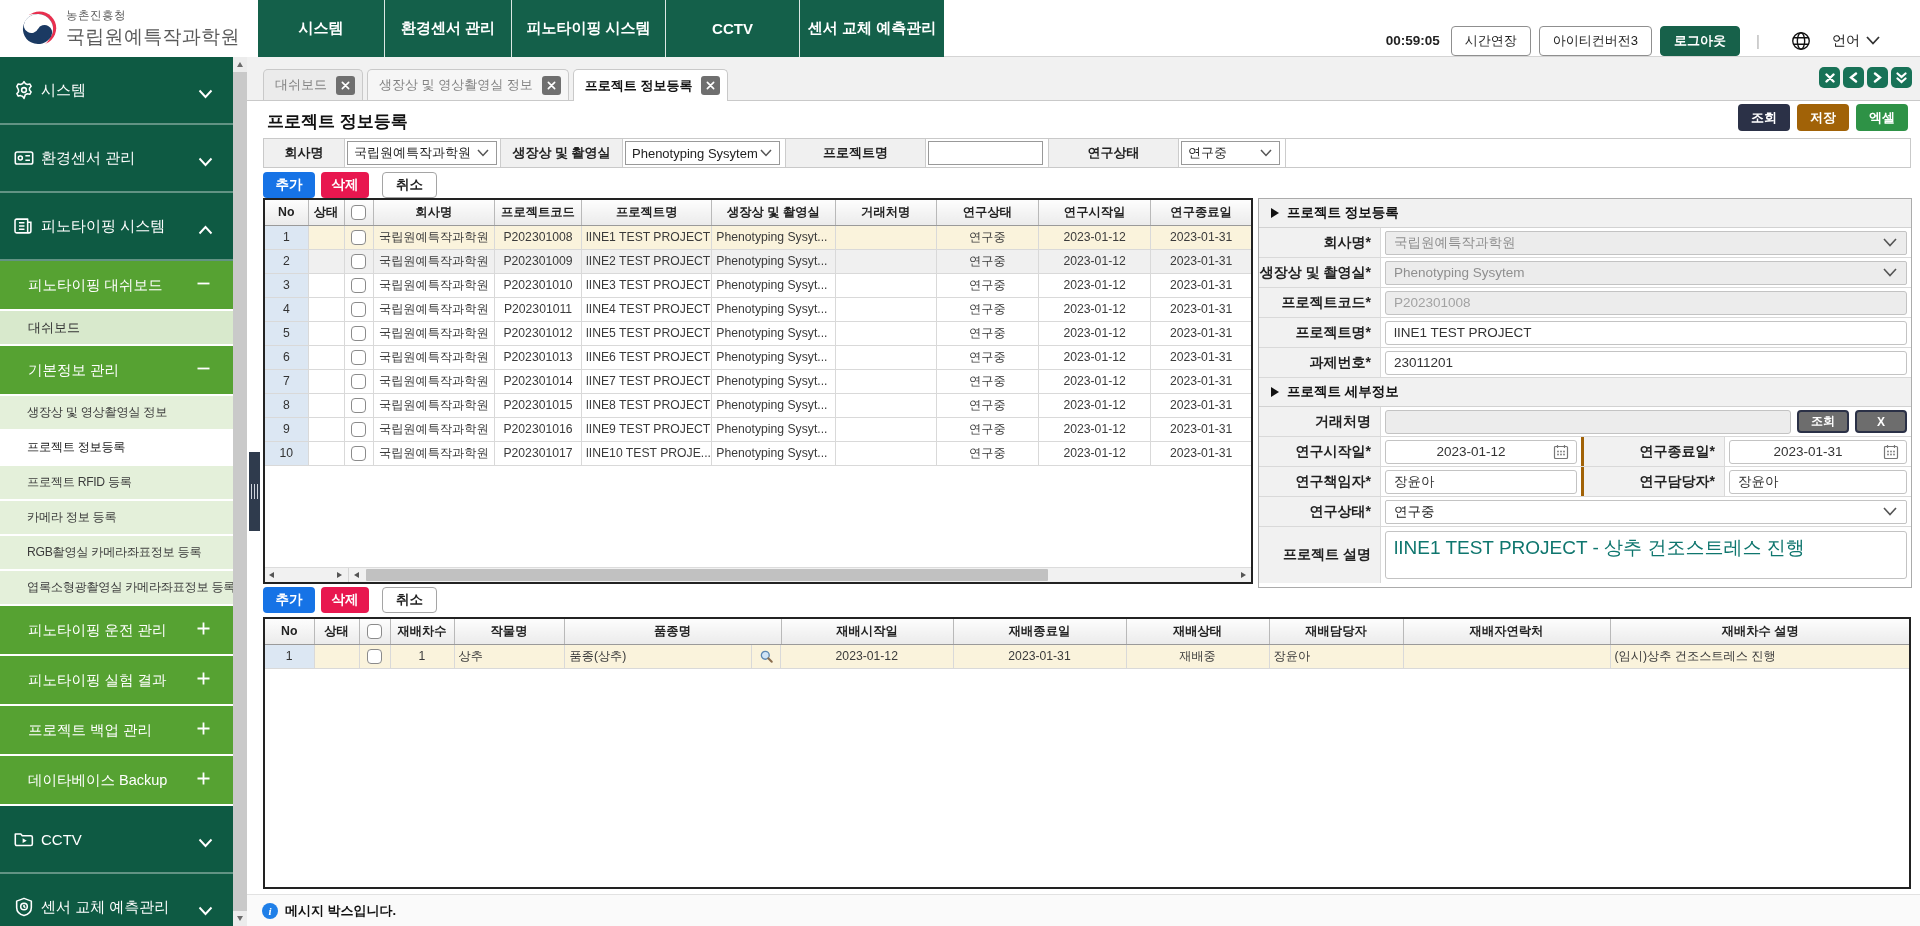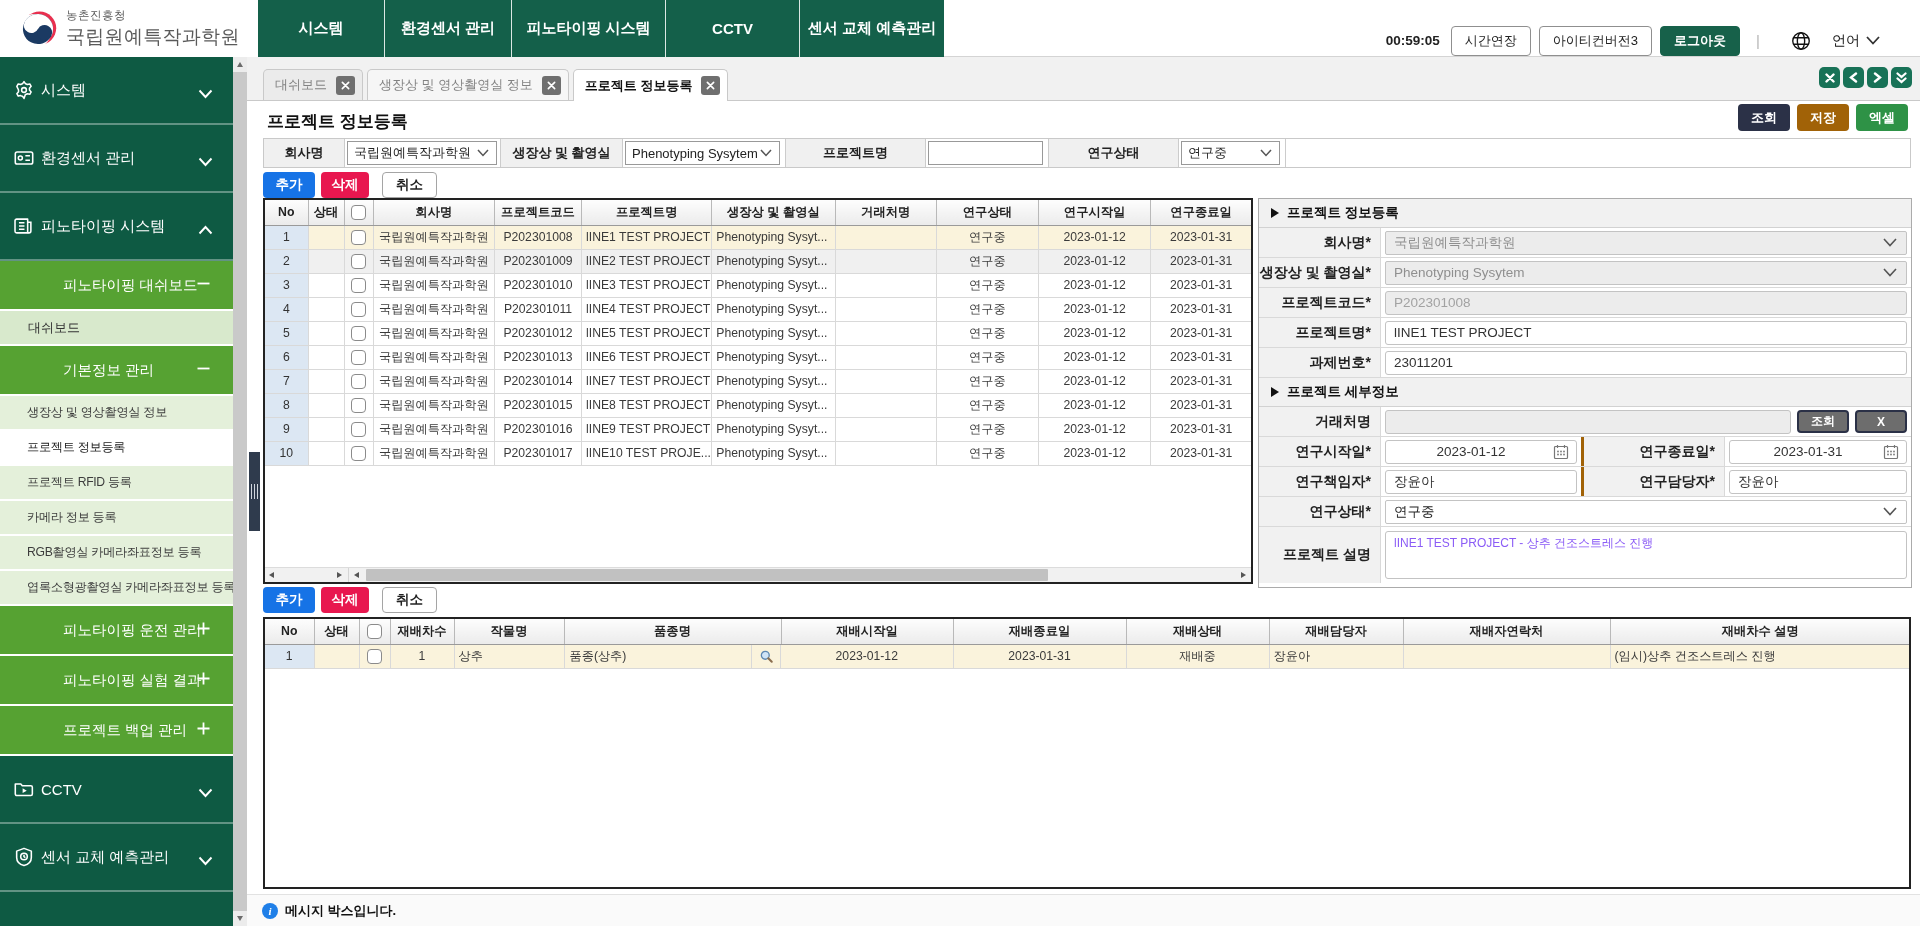--- a/index.html
+++ b/index.html
@@ -25,21 +25,21 @@
   .lang-wrap { display:flex; align-items:center; gap:6px; cursor:pointer; }
   .lang-label { font-size:14px; color:#111;margin-left:12px; }
 
   
   .sidebar { position:absolute; left:0; top:57px; width:233px; height:869px; background:#0e5a43; overflow:hidden; }
   .snav-item { position:relative; display:flex; align-items:center; cursor:pointer; white-space:nowrap; overflow:hidden; }
   .snav-top { height:68px; background:#0e5a43; color:#fff; border-bottom:2px solid rgba(255,255,255,.35); }
   .snav-top .s-icon { margin-left:13px; width:22px; height:22px; flex:0 0 22px; }
   .snav-top .s-label { margin-left:6px; font-size:15px; }
   .snav-top .s-chev { position:absolute; right:20px; top:50%; margin-top:-5px; }
-  .snav-group { height:50px; background:#56a232; color:#fff; border-bottom:2px solid #fff;padding-left:35px; }
+  .snav-group { height:50px; background:#56a232; color:#fff; border-bottom:2px solid #fff; }
   .snav-group .s-label { margin-left:28px; font-size:14.5px; }
   .snav-group .s-sign { position:absolute; right:22px; }
   .snav-sub1 { height:35px; background:#d8e9cc; color:#333; border-bottom:2px solid #fff; }
   .snav-sub1 .s-label { margin-left:28px; font-size:13px; }
   .snav-sub2 { height:35px; background:#e4f0da; color:#3c3c3c; border-bottom:2px solid #fff; }
   .snav-sub2 .s-label { margin-left:27px; font-size:12.2px; letter-spacing:-0.3px; }
   .snav-sub2.active { background:#fff; color:#1a1a1a; }
 
   
   .side-scroll { position:absolute; left:233px; top:57px; width:14px; height:869px; background:#c9c9c9; }
@@ -128,21 +128,21 @@
   .dp-field { flex:1; display:flex; align-items:center; padding:0 4px; position:relative; min-width:0; }
   .dselect { width:100%; height:24px; border:1px solid #c3c3c3; border-radius:2px; background:#fff; display:flex; align-items:center; padding:0 8px; font-size:13.5px; color:#222; position:relative; cursor:pointer; }
   .dselect.disabled { background:#ececec; color:#8f8f8f; cursor:default; }
   .dselect .chev { position:absolute; right:9px; }
   .dinput { width:100%; height:24px; border:1px solid #c3c3c3; border-radius:3px; background:#fff; font-size:13.5px; color:#333; padding:0 8px; outline:none; font-family:"Liberation Sans",sans-serif; }
   .dinput.readonly { background:#ececec; color:#a2a2a2; }
   .dinput.date { text-align:center; padding-right:28px; }
   .date-wrap { position:relative; width:100%; display:flex; align-items:center; }
   .date-wrap .cal { position:absolute; right:8px; top:4px; pointer-events:none; }
   .mini-btn { height:23px; border-radius:4px; background:#6d6d6d; border:2px solid #2b3147; color:#fff; font-size:12px; font-weight:700; display:flex; align-items:center; justify-content:center; cursor:pointer; }
-  .dtextarea { width:100%; height:48px; border:1px solid #c3c3c3; border-radius:3px; background:#fff; font-size:12px; color:#8b5cf6; padding:3px 8px; resize:none; outline:none; font-family:"Liberation Sans",sans-serif; }
+  .dtextarea { width:100%; height:48px; border:1px solid #c3c3c3; border-radius:3px; background:#fff; font-size:19px; color:#0f766e; padding:3px 8px; resize:none; outline:none; font-family:"Liberation Sans",sans-serif; }
 
   
   .statusbar { position:absolute; left:0; bottom:0; width:1673px; height:32px; background:#fafafa; border-top:1px solid #e2e2e2; display:flex; align-items:center; }
   .info-ico { margin-left:15px; width:16px; height:16px; border-radius:50%; background:#1f7fe8; color:#fff; font-size:11px; font-weight:700; display:flex; align-items:center; justify-content:center; font-family:"Liberation Serif",serif; font-style:italic; }
   .status-text { margin-left:7px; font-size:13px; color:#111; font-weight:600; }
 </style>
 </head>
 <body>
 
 <div class="header">
@@ -262,20 +262,26 @@
         </svg></span>
     </div>
     <div class="snav-item snav-group">
       <span class="s-label">피노타이핑 실험 결과</span>
       <span class="s-sign"><svg width="15" height="15" viewBox="0 0 15 15" stroke="#fff" stroke-width="1.8">
           <path d="M1.5 7.5 h12 M7.5 1.5 v12"></path>
         </svg></span>
     </div>
     <div class="snav-item snav-group">
       <span class="s-label">프로젝트 백업 관리</span>
+      <span class="s-sign"><svg width="15" height="15" viewBox="0 0 15 15" stroke="#fff" stroke-width="1.8">
+          <path d="M1.5 7.5 h12 M7.5 1.5 v12"></path>
+        </svg></span>
+    </div>
+    <div class="snav-item snav-group">
+      <span class="s-label">데이타베이스 Backup</span>
       <span class="s-sign"><svg width="15" height="15" viewBox="0 0 15 15" stroke="#fff" stroke-width="1.8">
           <path d="M1.5 7.5 h12 M7.5 1.5 v12"></path>
         </svg></span>
     </div>
     <div class="snav-item snav-top">
       <span class="s-icon"><svg width="22" height="22" viewBox="0 0 24 24" fill="none" stroke="#fff" stroke-width="1.7">
           <path d="M2.5 6.5 h6 l1.6 2 h9.4 a1.6 1.6 0 0 1 1.6 1.6 v7.4 a1.6 1.6 0 0 1 -1.6 1.6 h-15.4 a1.6 1.6 0 0 1 -1.6 -1.6 Z" stroke-linejoin="round"></path>
           <path d="M10.5 11.2 l4.5 2.6 -4.5 2.6 Z" fill="#fff" stroke="none"></path>
         </svg></span>
       <span class="s-label">CCTV</span>

